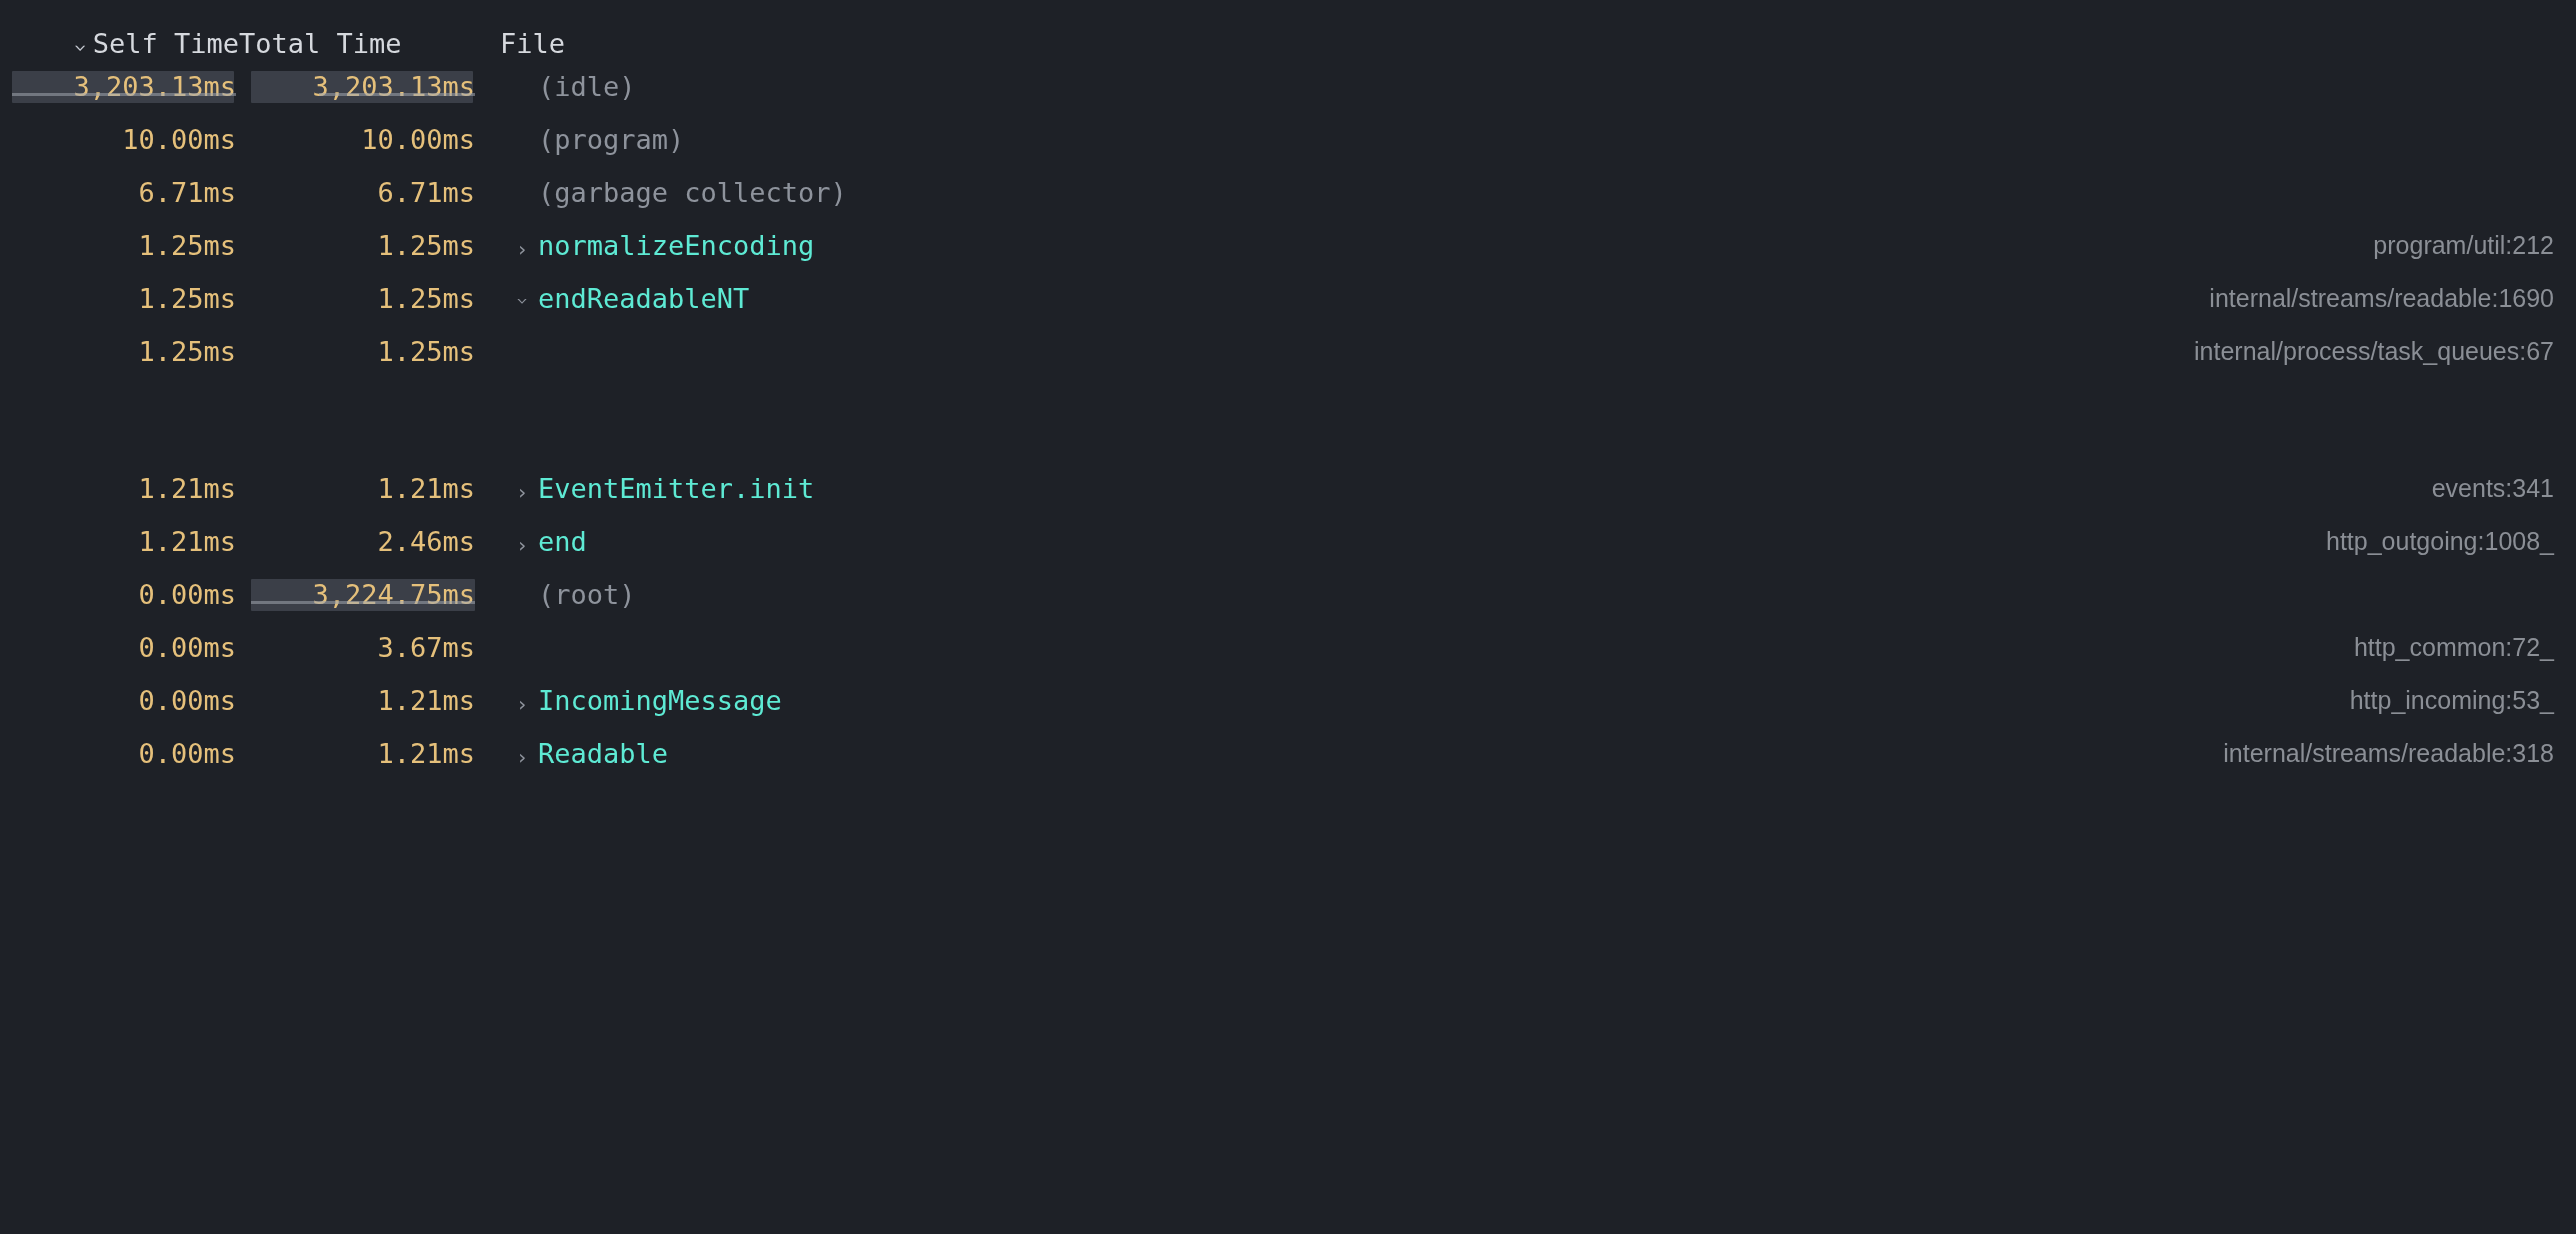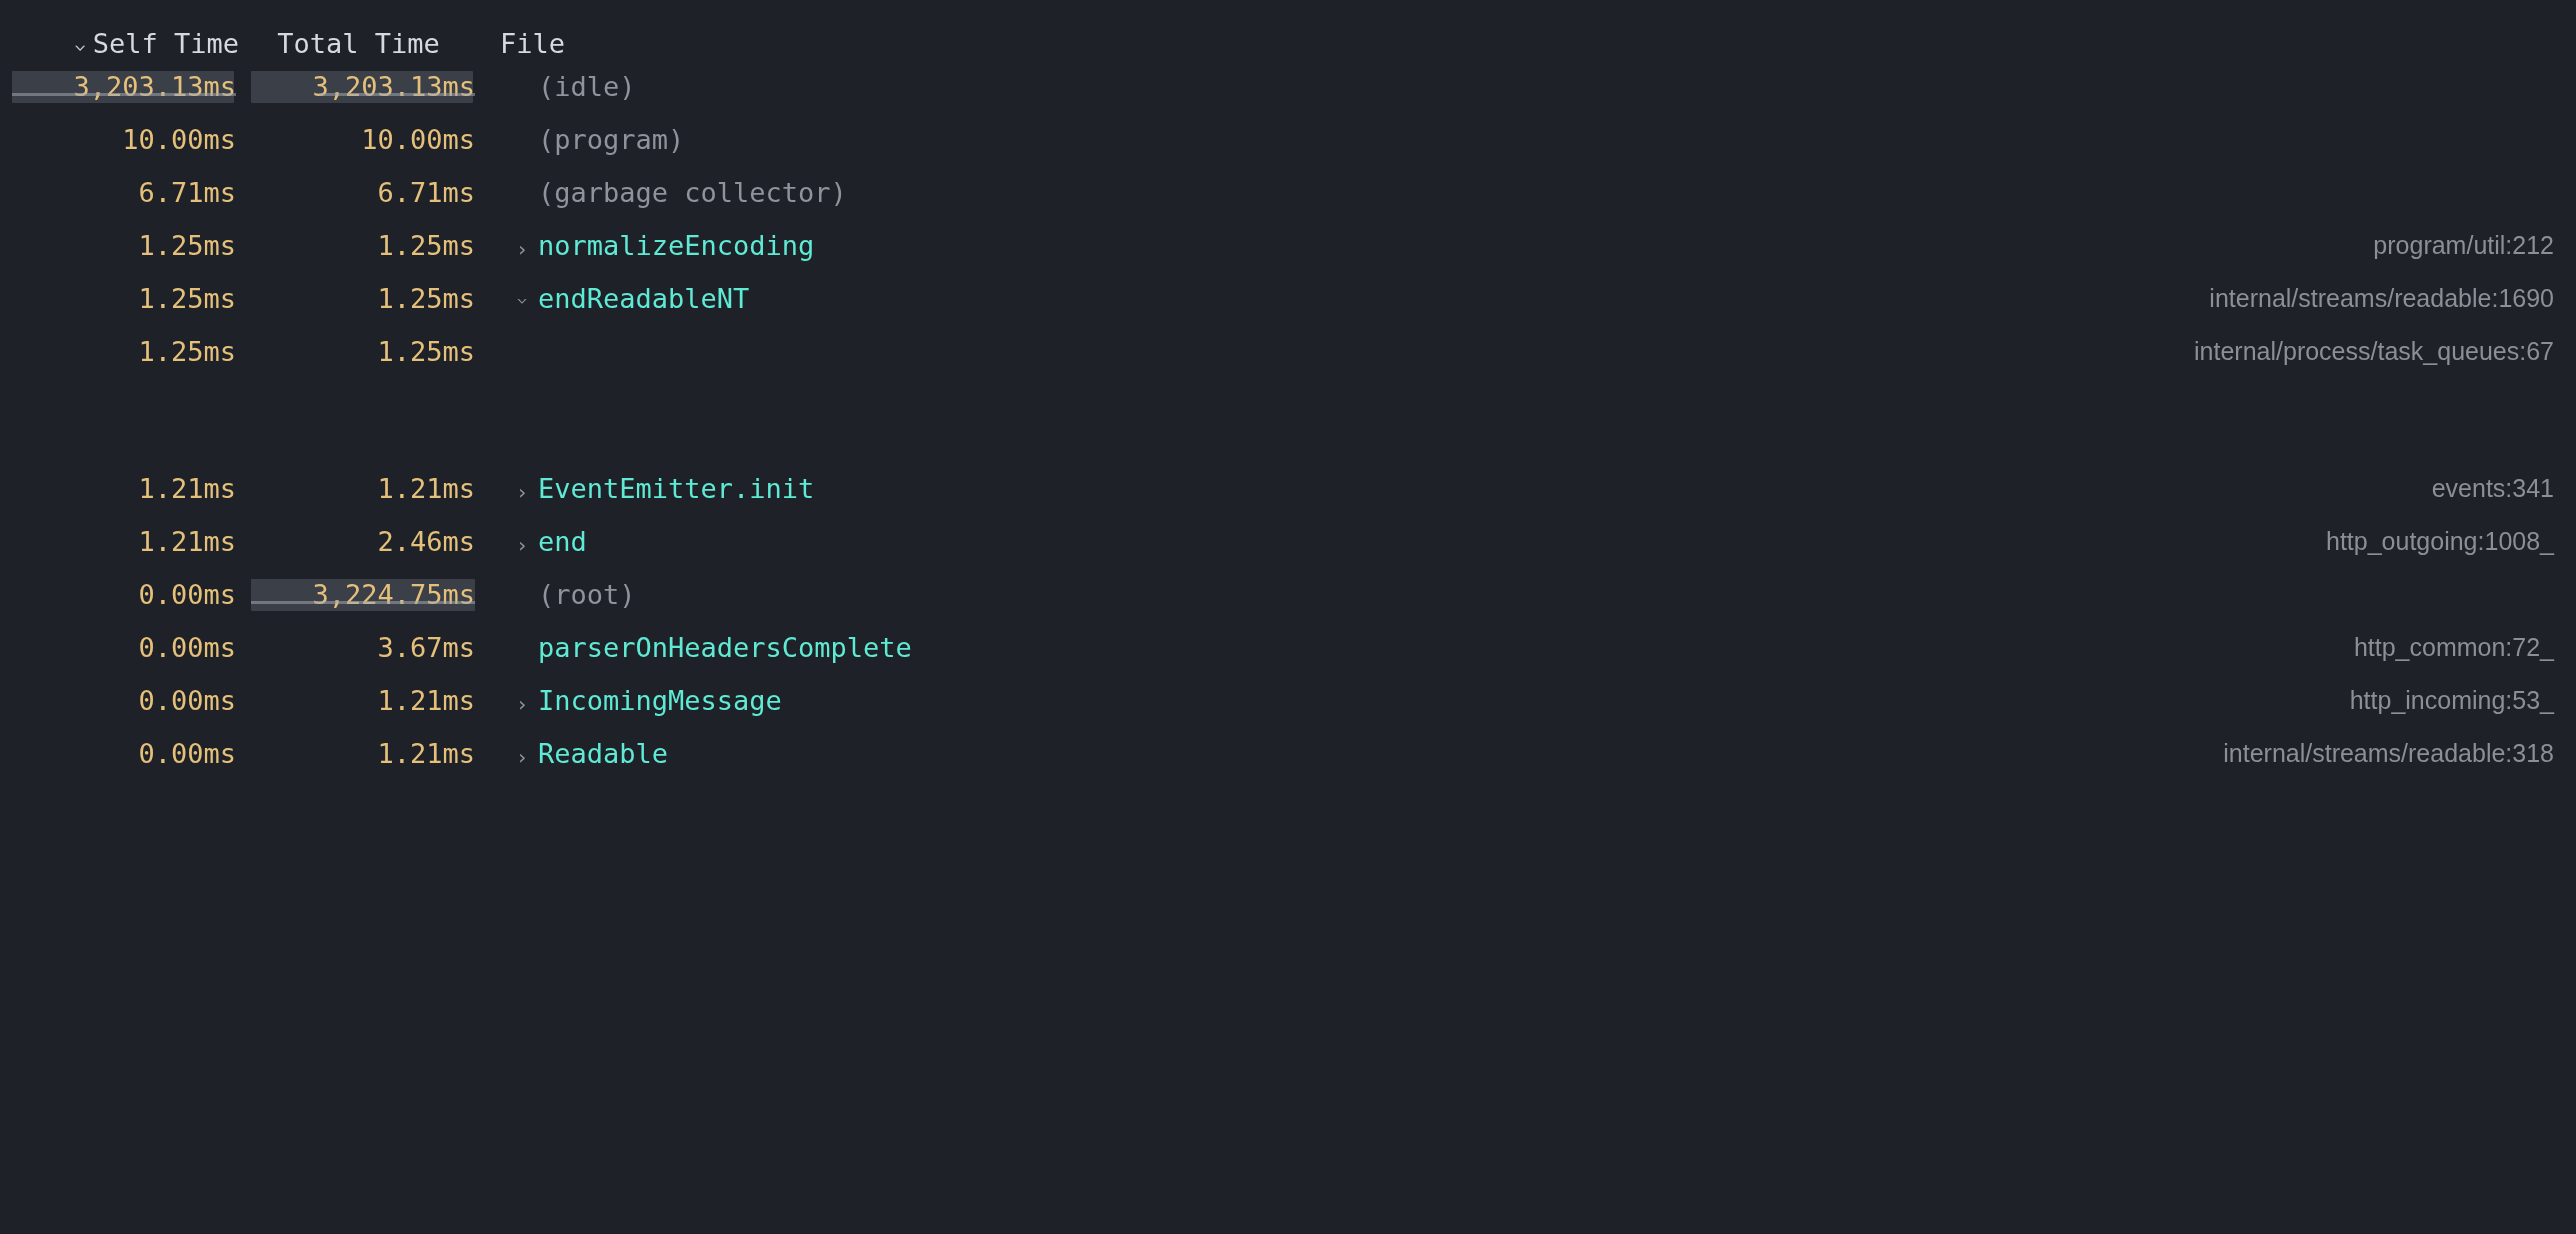--- a/index.html
+++ b/index.html
@@ -26,21 +26,21 @@
     padding-top: 26px;
     color: #d6d9de;
   }
   .col-self-time {
     width: 239px;
     text-align: right;
     position: relative;
   }
   .col-total-time {
     width: 239px;
-    text-align: center;
+    text-align: left;
     position: relative;
   }
   .col-file-label {
     padding-left: 22px;
   }
   .sort-caret {
     display: inline-block;
     margin-right: 6px;
     transform: translateY(-2px) scaleY(0.7);
     color: #c8ccd4;
@@ -213,24 +213,20 @@
         <div class="cell-total"><div class="bar" style="width: 224px;"></div><span class="time-text">3,224.75ms</span><div class="underline" style="left: 12px; width: 224px;"></div></div>
         <div class="cell-function">
           <span class="expand-icon blank">›</span>
           <span class="fn-name dim">(root)</span>
         </div>
         <div class="cell-file"></div>
       </div>
       <div class="row">
         <div class="cell-self"><span class="time-text">0.00ms</span></div>
         <div class="cell-total"><span class="time-text">3.67ms</span></div>
-        <div class="cell-function">
-          <span class="expand-icon blank">›</span>
-          <span class="fn-name">parserOnHeadersComplete</span>
-        </div>
         <div class="cell-file">http_common:72_</div>
       </div>
       <div class="row">
         <div class="cell-self"><span class="time-text">0.00ms</span></div>
         <div class="cell-total"><span class="time-text">1.21ms</span></div>
         <div class="cell-function">
           <span class="expand-icon">›</span>
           <span class="fn-name">IncomingMessage</span>
         </div>
         <div class="cell-file">http_incoming:53_</div>

